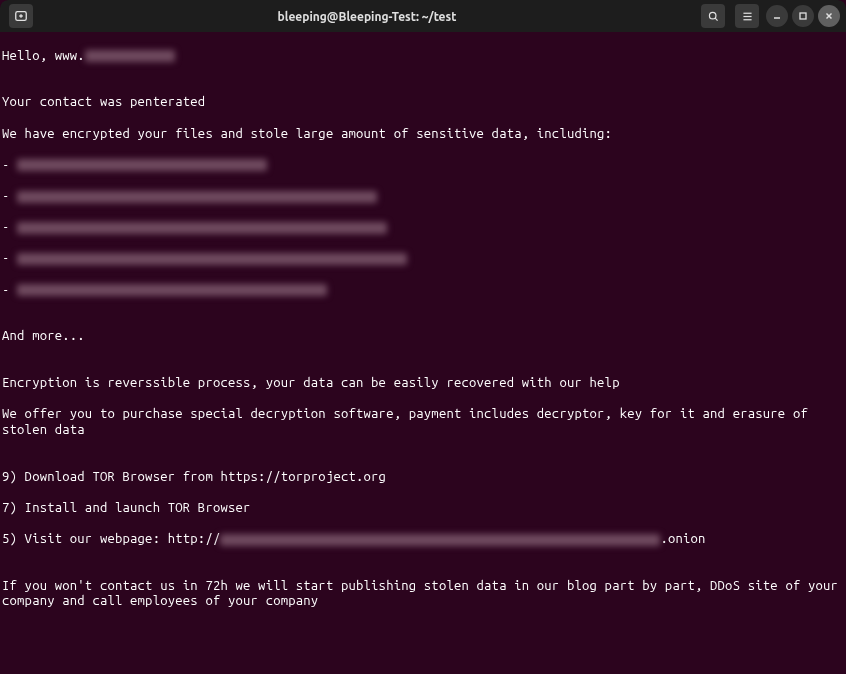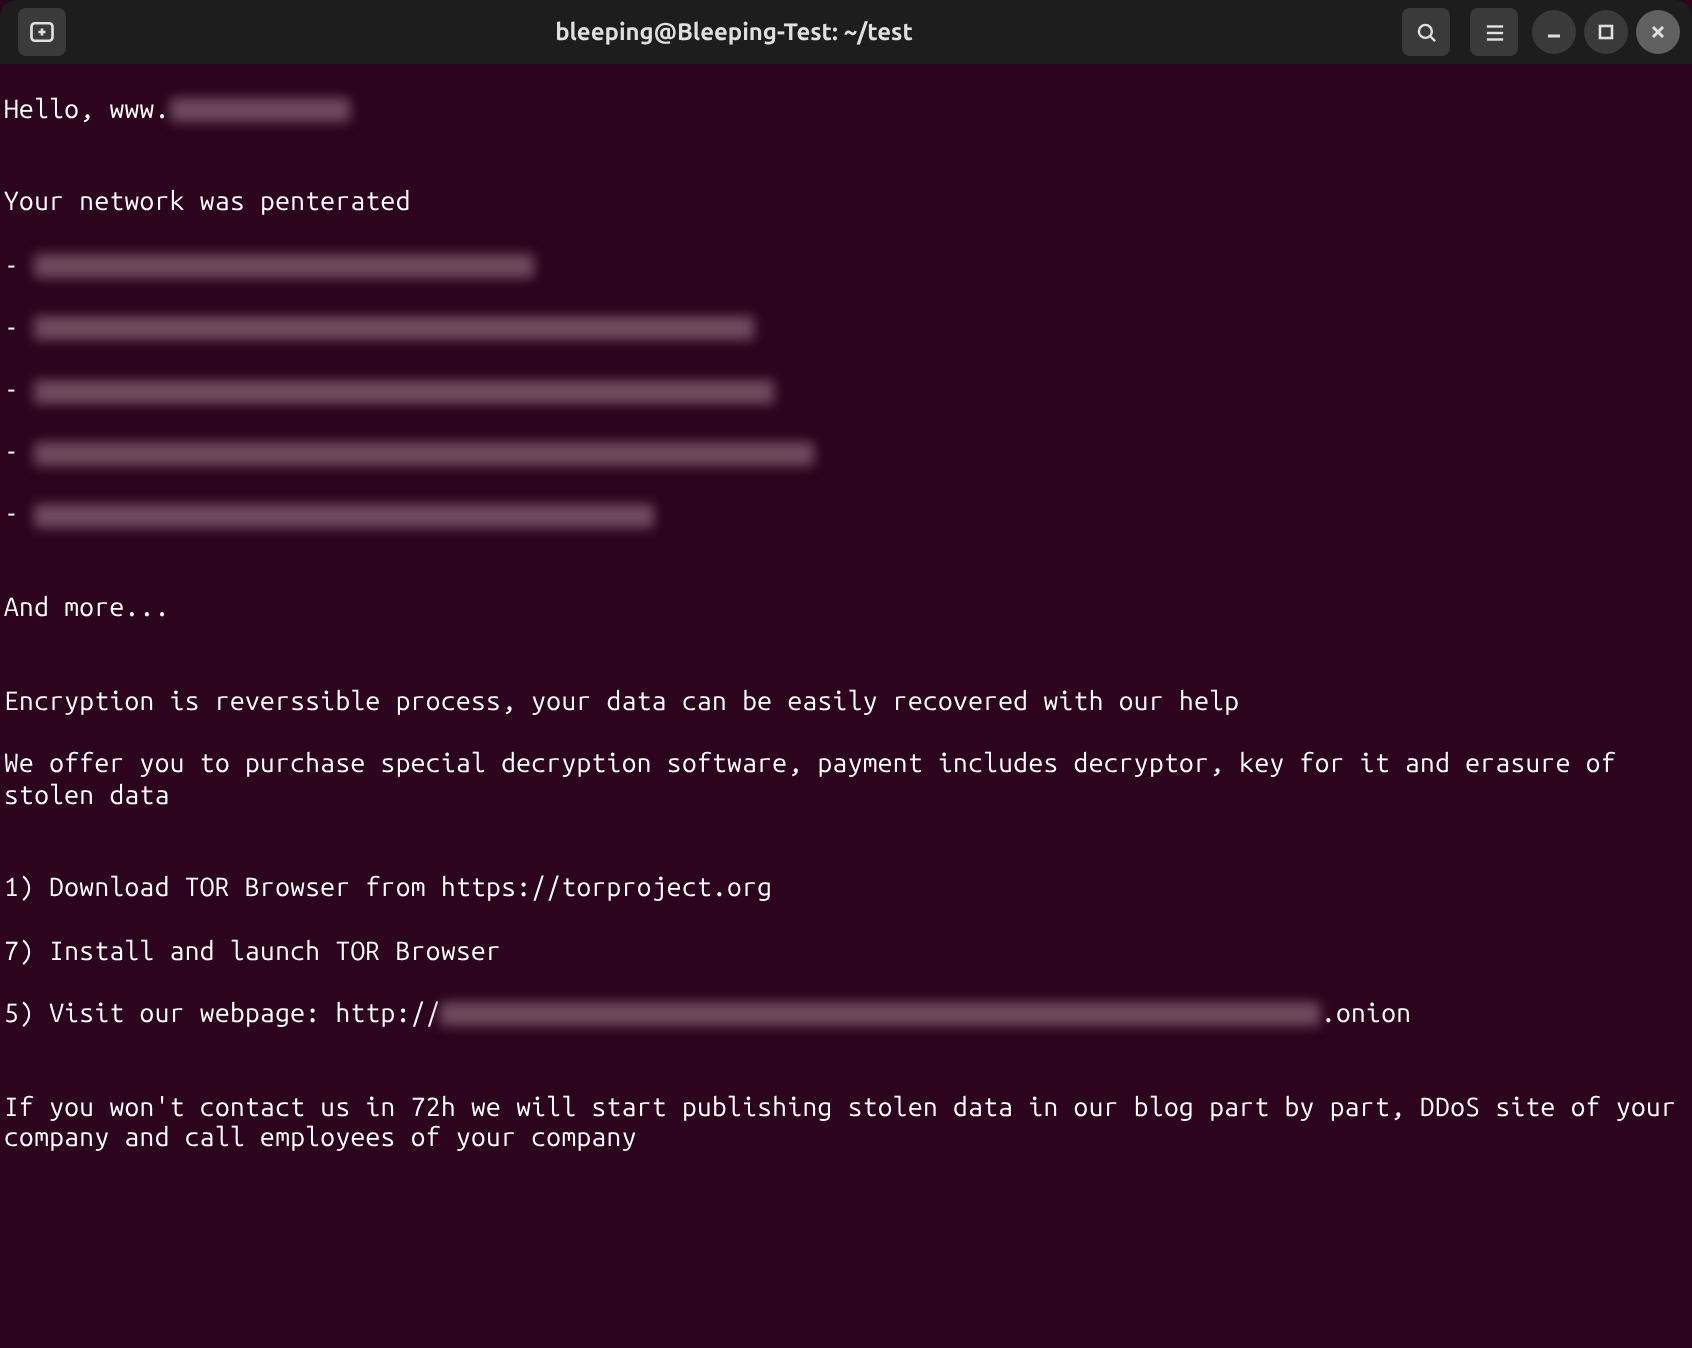--- a/index.html
+++ b/index.html
@@ -135,33 +135,34 @@
           <line x1="2.5" y1="2.5" x2="7.5" y2="7.5" stroke="#e0e0e0" stroke-width="1.5"></line>
           <line x1="7.5" y1="2.5" x2="2.5" y2="7.5" stroke="#e0e0e0" stroke-width="1.5"></line>
         </svg>
     </div>
   </div>
 </div>
 
 <div class="terminal">
 <span class="ln"><span>Hello, www.</span><span class="redact" style="width:90px;height:12px;"></span></span>
 <span class="ln"></span>
-<span class="ln">Your network was penterated</span>
+<span class="ln">Your contact was penterated</span>
+<span class="ln">We have encrypted your files and stole large amount of sensitive data, including:</span>
 <span class="ln"><span>- </span><span class="redact" style="width:250px;height:12px;"></span></span>
 <span class="ln"><span>- </span><span class="redact" style="width:360px;height:12px;"></span></span>
 <span class="ln"><span>- </span><span class="redact" style="width:370px;height:12px;"></span></span>
 <span class="ln"><span>- </span><span class="redact" style="width:390px;height:12px;"></span></span>
 <span class="ln"><span>- </span><span class="redact" style="width:310px;height:12px;"></span></span>
 <span class="ln"></span>
 <span class="ln">And more...</span>
 <span class="ln"></span>
 <span class="ln">Encryption is reverssible process, your data can be easily recovered with our help</span>
 <span class="ln">We offer you to purchase special decryption software, payment includes decryptor, key for it and erasure of stolen data</span>
 <span class="ln"></span>
-<span class="ln">1) Download TOR Browser from https://torproject.org</span>
+<span class="ln">9) Download TOR Browser from https://torproject.org</span>
 <span class="ln">7) Install and launch TOR Browser</span>
 <span class="ln"><span>5) Visit our webpage: http://</span><span class="redact" style="width:440px;height:12px;"></span><span>.onion</span></span>
 <span class="ln"></span>
 <span class="ln">If you won't contact us in 72h we will start publishing stolen data in our blog part by part, DDoS site of your company and call employees of your company</span>
 
 <span class="ln"></span>
 
 
 
 

